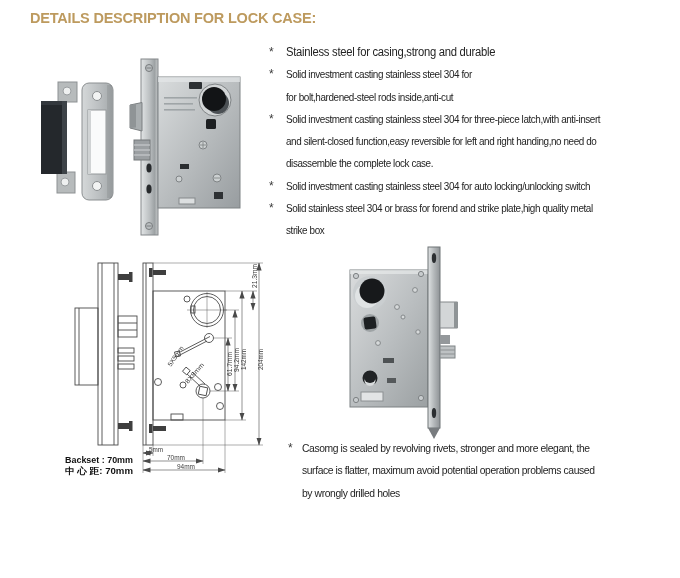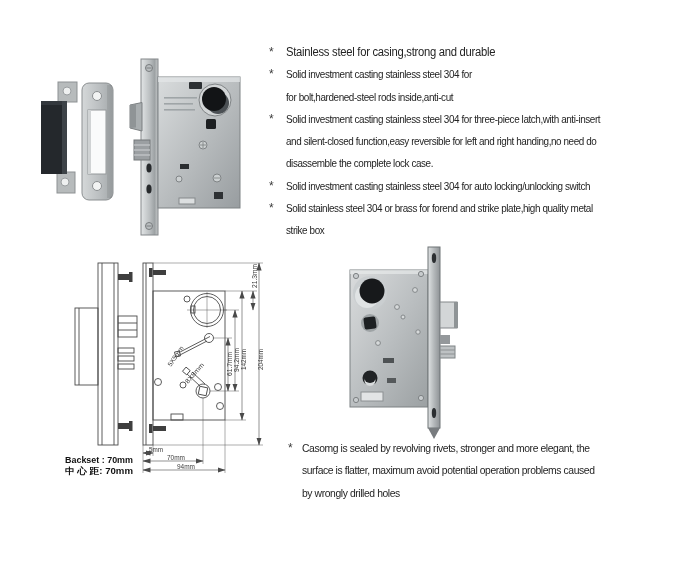--- a/index.html
+++ b/index.html
@@ -28,20 +28,21 @@
   .dbold{font-family:"Liberation Sans",sans-serif;font-size:9px;font-weight:bold;fill:#111;}
   .ol{stroke:#4a4a4a;stroke-width:0.9;fill:none;}
   .thin{stroke:#5a5a5a;stroke-width:0.5;fill:none;}
   .dim{stroke:#4a4a4a;stroke-width:0.6;fill:none;}
 </style>
 </head>
 <body>
 
 <div class="page">
 
+  <h1 class="title">DETAILS DESCRIPTION FOR LOCK CASE:</h1>
 
   <svg class="photo-top" width="235" height="180" viewBox="0 0 235 180">
     <defs>
       <linearGradient id="gMetalV" x1="0" y1="0" x2="1" y2="0">
         <stop offset="0" stop-color="#e2e5e6"></stop>
           <stop offset="0.5" stop-color="#bcc0c2"></stop>
         <stop offset="0.8" stop-color="#9da2a4"></stop>
           <stop offset="1" stop-color="#c7cacb"></stop>
       </linearGradient>
       <linearGradient id="gBody" x1="0" y1="0" x2="1" y2="1">

